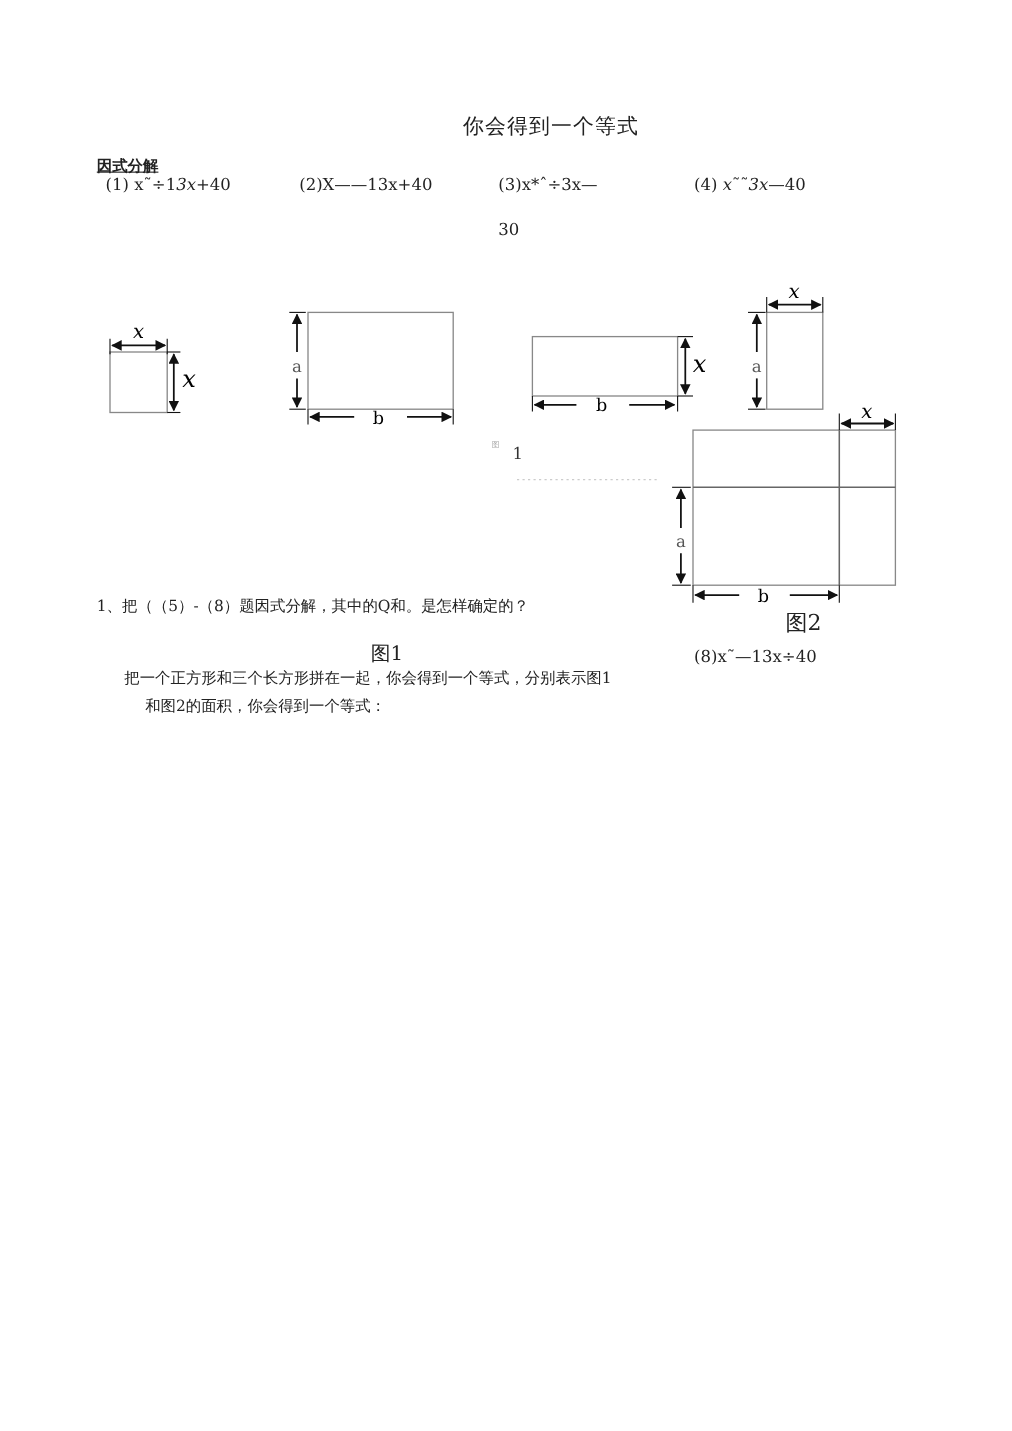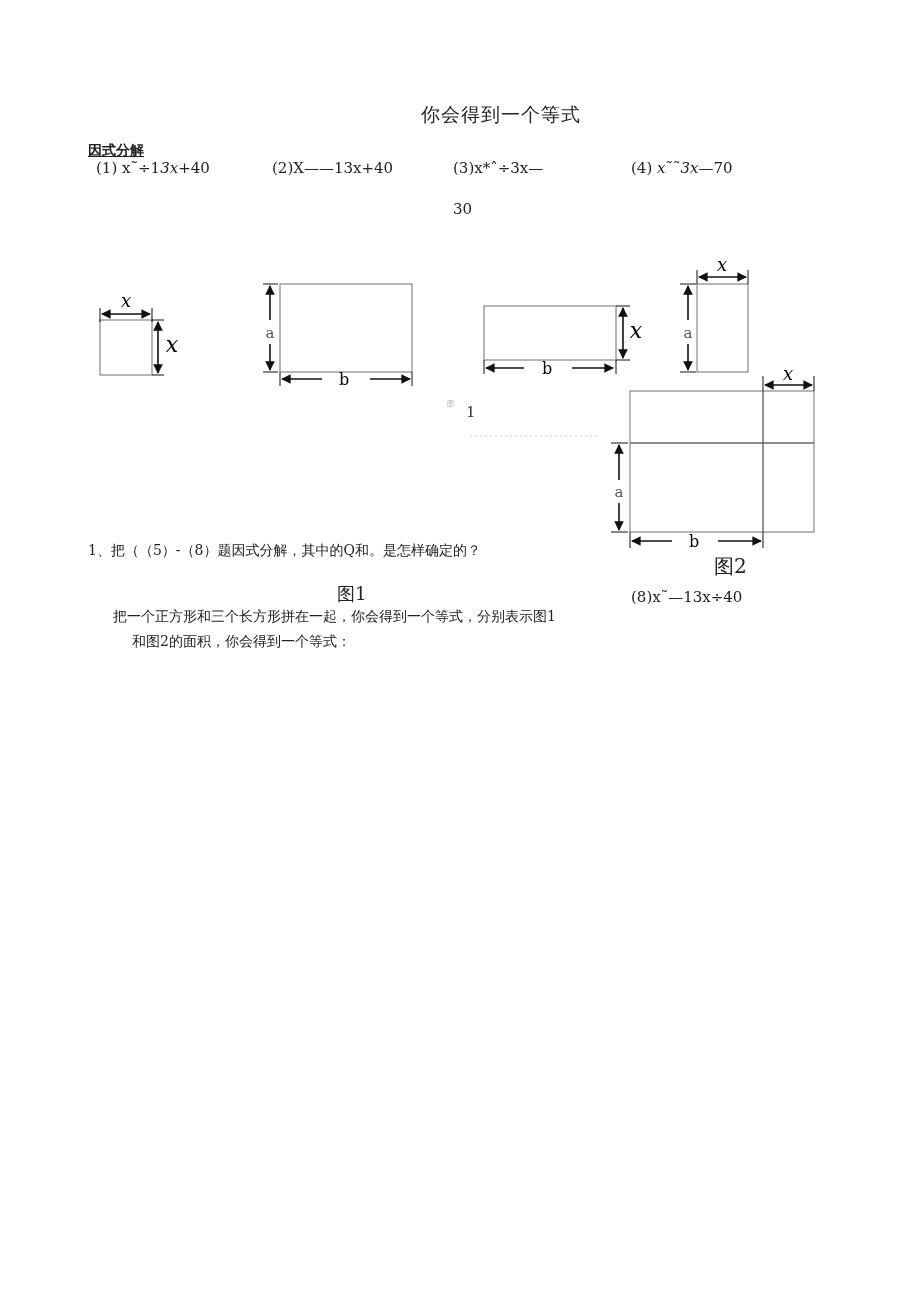--- a/index.html
+++ b/index.html
@@ -33,21 +33,21 @@
 </div>
 <div class="abs prob p2">
   <span>(2)</span><span>X——13x+40</span>
 </div>
 <div class="abs prob p3">
   <span>(3)</span><span>x*ˆ÷3x—</span>
 </div>
 <div class="abs p3b">30</div>
 <div class="abs prob p4">
   <span>(4)</span>
-  <i>x</i><span>˜˜</span><i>3x</i><span>—70</span>
+  <i>x</i><span>˜˜</span><i>3x</i><span>—40</span>
 </div>
 
 <svg class="diagram" width="920" height="600" viewBox="0 0 920 600">
   <defs>
     <marker id="ah" viewBox="0 0 10 10" refX="9" refY="5" markerWidth="6" markerHeight="6" orient="auto-start-reverse">
       <path d="M0,0 L10,5 L0,10 z" fill="#111"></path>
     </marker>
   </defs>
 
   <g>

